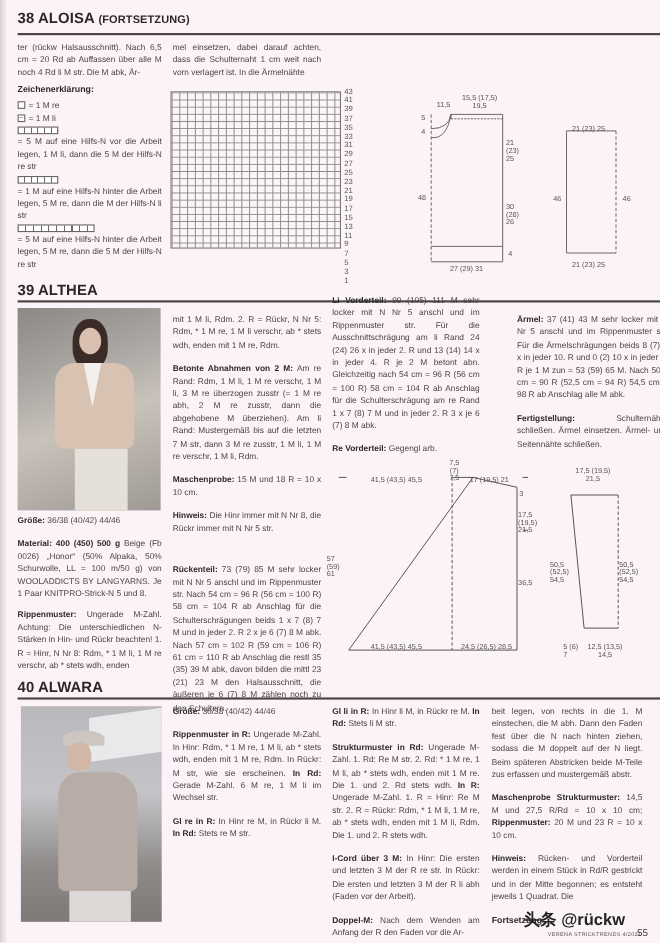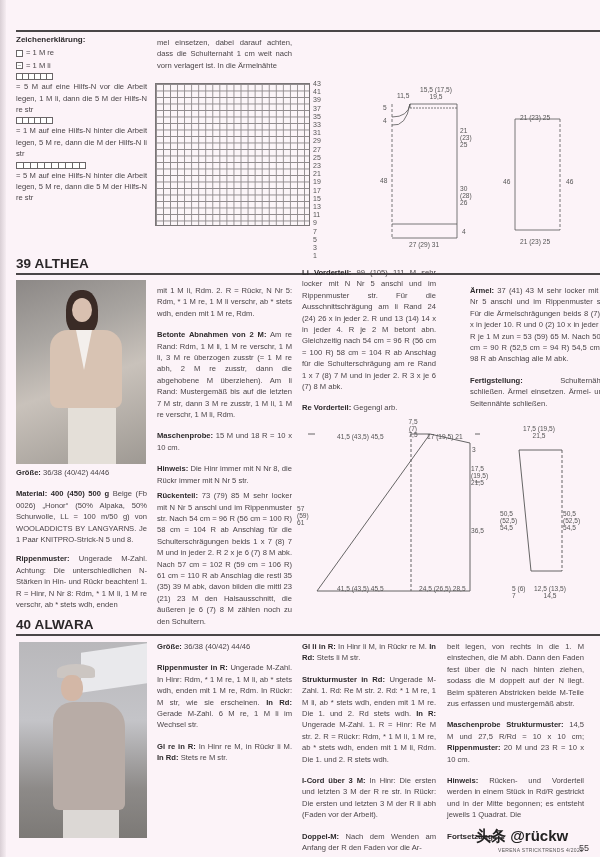--- a/index.html
+++ b/index.html
@@ -24,23 +24,28 @@
 .footer-brand{position:absolute;font-size:5px;color:#555;letter-spacing:0.3px}
 .pagenum{position:absolute;font-size:9px;color:#3a3638}
 .watermark{position:absolute;font-size:15px;color:#222;font-weight:bold}
 </style>
 </head>
 <body>
 
 <div class="page">
   <div class="spine"></div>
 
+  <div class="sec-head" style="top:9px">
+    <span>38 ALOISA</span>
+    <span class="sub">(FORTSETZUNG)</span>
+  </div>
   <div class="sec-rule" style="top:30px"></div>
 
   <div class="col" style="left:16px;top:37px;width:131px">
+    <p>ter (rückw Halsausschnitt). Nach 6,5 cm = 20 Rd ab Auffassen über alle M noch 4 Rd li M str. Die M abk, Är-</p>
     <div style="font-weight:bold;font-size:8px;color:#2d2a2c;margin-top:-3px;margin-bottom:2px">Zeichenerklärung:</div>
     <div class="legend-item">
         <span class="sym" style="width:7px"></span>
         <span>= 1 M re</span>
       </div>
     <div class="legend-item">
         <span class="sym" style="width:7px;font-size:6px;line-height:5px;text-align:center">–</span>
         <span>= 1 M li</span>
       </div>
     <div style="margin-top:2px">
@@ -138,21 +143,21 @@
   <div class="col" style="left:16px;top:467px;width:131px">
     <p style="margin-bottom:10px"><b>Größe:</b> <span>36/38 (40/42) 44/46</span></p>
     <p><b>Material: 400 (450) 500 g</b> <span>Beige (Fb 0026) „Honor“ (50% Alpaka, 50% Schurwolle, LL = 100 m/50 g) von WOOLADDICTS BY LANGYARNS. Je 1 Paar KNITPRO-Strick-N 5 und 8.</span></p>
     <p><b>Rippenmuster:</b> <span>Ungerade M-Zahl. Achtung: Die unterschiedlichen N-Stärken in Hin- und Rückr beachten! 1. R = Hinr, N Nr 8: Rdm, * 1 M li, 1 M re verschr, ab * stets wdh, enden</span></p>
   </div>
 
   <div class="col" style="left:157px;top:285px;width:135px">
     <p style="margin-bottom:10px">mit 1 M li, Rdm. 2. R = Rückr, N Nr 5: Rdm, * 1 M re, 1 M li verschr, ab * stets wdh, enden mit 1 M re, Rdm.</p>
     <p style="margin-bottom:10px"><b>Betonte Abnahmen von 2 M:</b> <span>Am re Rand: Rdm, 1 M li, 1 M re verschr, 1 M li, 3 M re überzogen zusstr (= 1 M re abh, 2 M re zusstr, dann die abgehobene M überziehen). Am li Rand: Mustergemäß bis auf die letzten 7 M str, dann 3 M re zusstr, 1 M li, 1 M re verschr, 1 M li, Rdm.</span></p>
     <p style="margin-bottom:10px"><b>Maschenprobe:</b> <span>15 M und 18 R = 10 x 10 cm.</span></p>
-    <p style="margin-bottom:4px"><b>Hinweis:</b> <span>Die Hinr immer mit N Nr 8, die Rückr immer mit N Nr 5 str.</span></p>
+    <p style="margin-bottom:26px"><b>Hinweis:</b> <span>Die Hinr immer mit N Nr 8, die Rückr immer mit N Nr 5 str.</span></p>
     <p><b>Rückenteil:</b> <span>73 (79) 85 M sehr locker mit N Nr 5 anschl und im Rippenmuster str. Nach 54 cm = 96 R (56 cm = 100 R) 58 cm = 104 R ab Anschlag für die Schulterschrägungen beids 1 x 7 (8) 7 M und in jeder 2. R 2 x je 6 (7) 8 M abk. Nach 57 cm = 102 R (59 cm = 106 R) 61 cm = 110 R ab Anschlag die restl 35 (35) 39 M abk, davon bilden die mittl 23 (21) 23 M den Halsausschnitt, die äußeren je 6 (7) 8 M zählen noch zu den Schultern.</span></p>
   </div>
 
   <div class="col" style="left:302px;top:267px;width:134px">
     <p style="margin-bottom:10px"><b>Li Vorderteil:</b> <span>99 (105) 111 M sehr locker mit N Nr 5 anschl und im Rippenmuster str. Für die Ausschnittschrägung am li Rand 24 (24) 26 x in jeder 2. R und 13 (14) 14 x in jeder 4. R je 2 M betont abn. Gleichzeitig nach 54 cm = 96 R (56 cm = 100 R) 58 cm = 104 R ab Anschlag für die Schulterschrägung am re Rand 1 x 7 (8) 7 M und in jeder 2. R 3 x je 6 (7) 8 M abk.</span></p>
     <p><b>Re Vorderteil:</b> <span>Gegengl arb.</span></p>
   </div>
 
   <div class="col" style="left:470px;top:285px;width:137px">
     <p style="margin-bottom:10px"><b>Ärmel:</b> <span>37 (41) 43 M sehr locker mit N Nr 5 anschl und im Rippenmuster str. Für die Ärmelschrägungen beids 8 (7) 1 x in jeder 10. R und 0 (2) 10 x in jeder 8. R je 1 M zun = 53 (59) 65 M. Nach 50,5 cm = 90 R (52,5 cm = 94 R) 54,5 cm = 98 R ab Anschlag alle M abk.</span></p>

